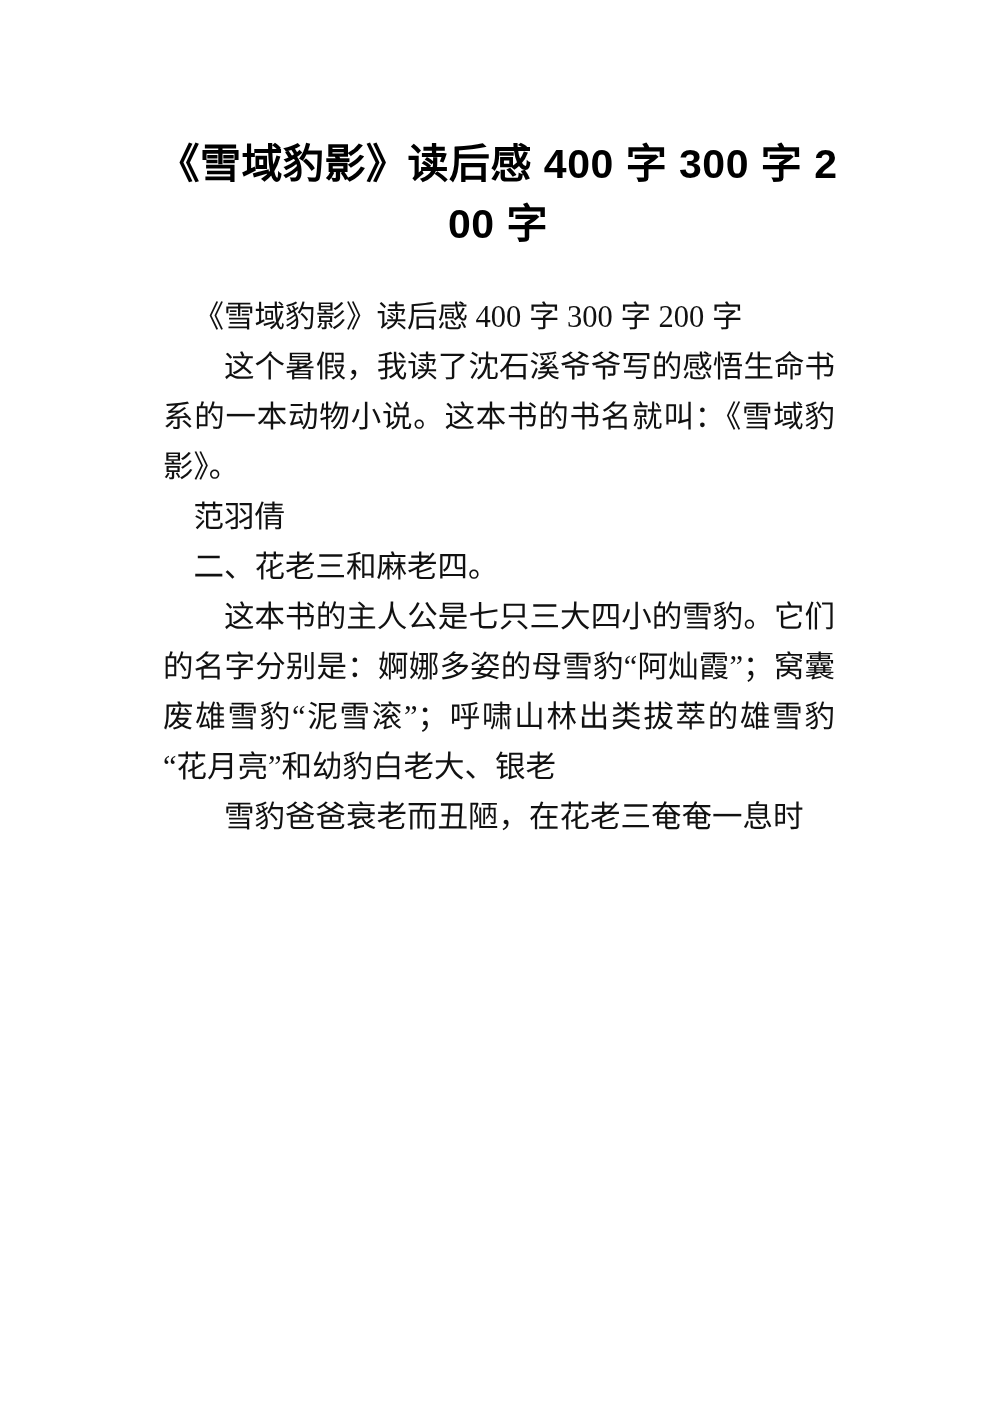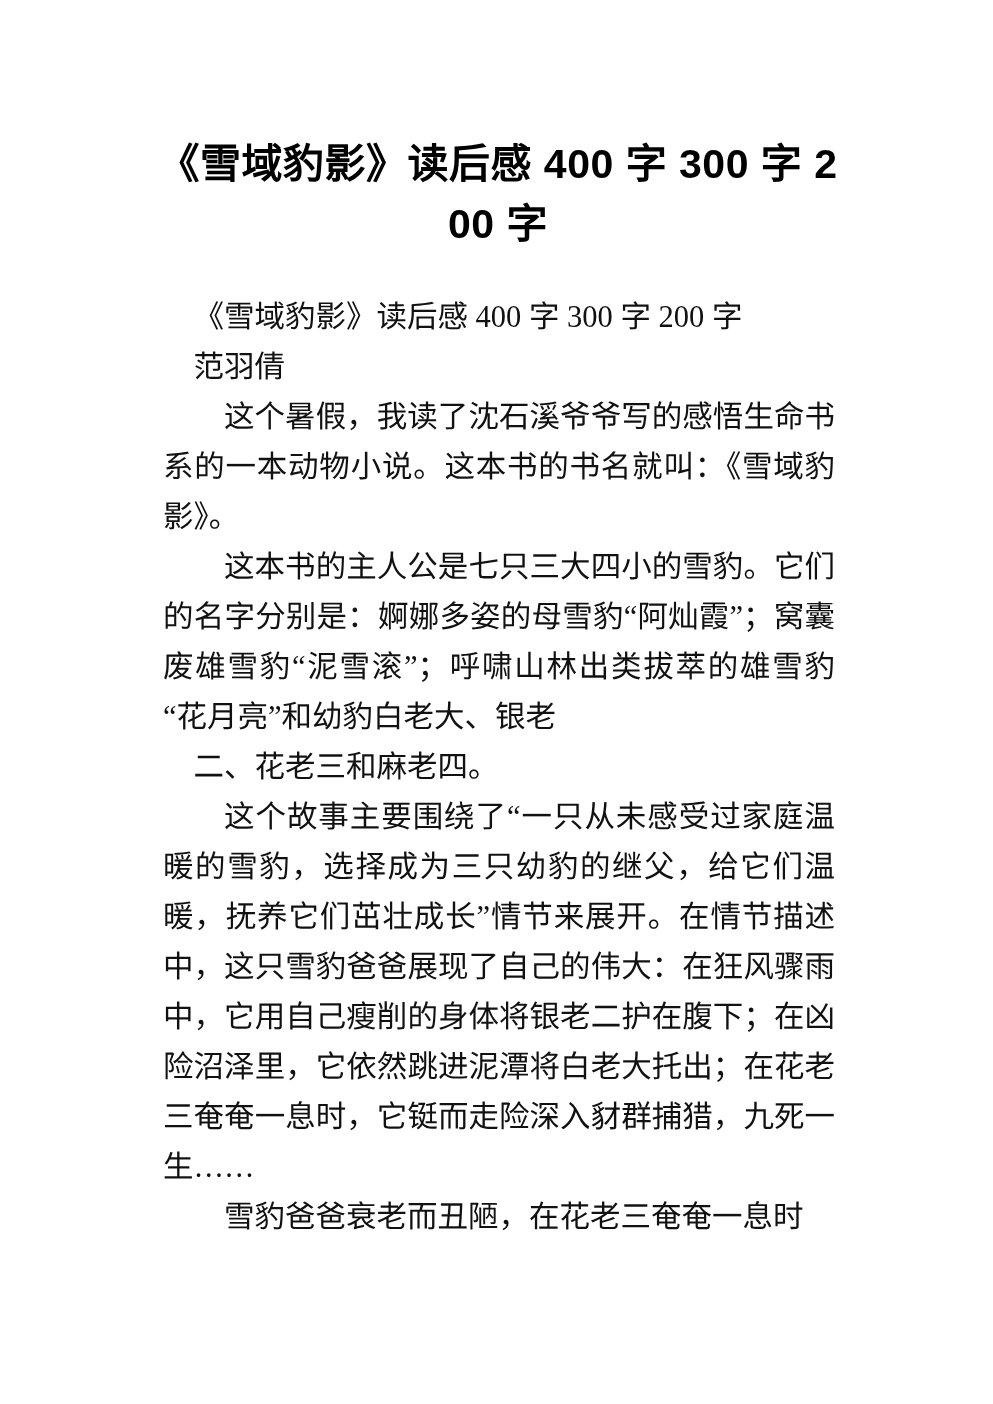--- a/index.html
+++ b/index.html
@@ -68,21 +68,20 @@
 </style>
 </head>
 <body>
 
 <div class="page">
 
   <h1 class="doc-title">《雪域豹影》读后感 400 字 300 字 200 字</h1>
 
   <div class="doc-body">
     <p class="para indent-1">《雪域豹影》读后感 400 字 300 字 200 字</p>
+    <p class="para indent">这个暑假，我读了沈石溪爷爷写的感悟生命书系的一本动物小说。这本书的书名就叫：《雪域豹影》。</p>
     <p class="para indent-1">范羽倩</p>
-    <p class="para indent">这个暑假，我读了沈石溪爷爷写的感悟生命书系的一本动物小说。这本书的书名就叫：《雪域豹影》。</p>
+    <p class="para indent-1">二、花老三和麻老四。</p>
     <p class="para indent">这本书的主人公是七只三大四小的雪豹。它们的名字分别是：婀娜多姿的母雪豹“阿灿霞”；窝囊废雄雪豹“泥雪滚”；呼啸山林出类拔萃的雄雪豹“花月亮”和幼豹白老大、银老</p>
-    <p class="para indent-1">二、花老三和麻老四。</p>
-    <p class="para indent">这个故事主要围绕了“一只从未感受过家庭温暖的雪豹，选择成为三只幼豹的继父，给它们温暖，抚养它们茁壮成长”情节来展开。在情节描述中，这只雪豹爸爸展现了自己的伟大：在狂风骤雨中，它用自己瘦削的身体将银老二护在腹下；在凶险沼泽里，它依然跳进泥潭将白老大托出；在花老三奄奄一息时，它铤而走险深入豺群捕猎，九死一生……</p>
     <p class="para indent">雪豹爸爸衰老而丑陋，在花老三奄奄一息时</p>
   </div>
 
 </div>
 
 </body></html>

